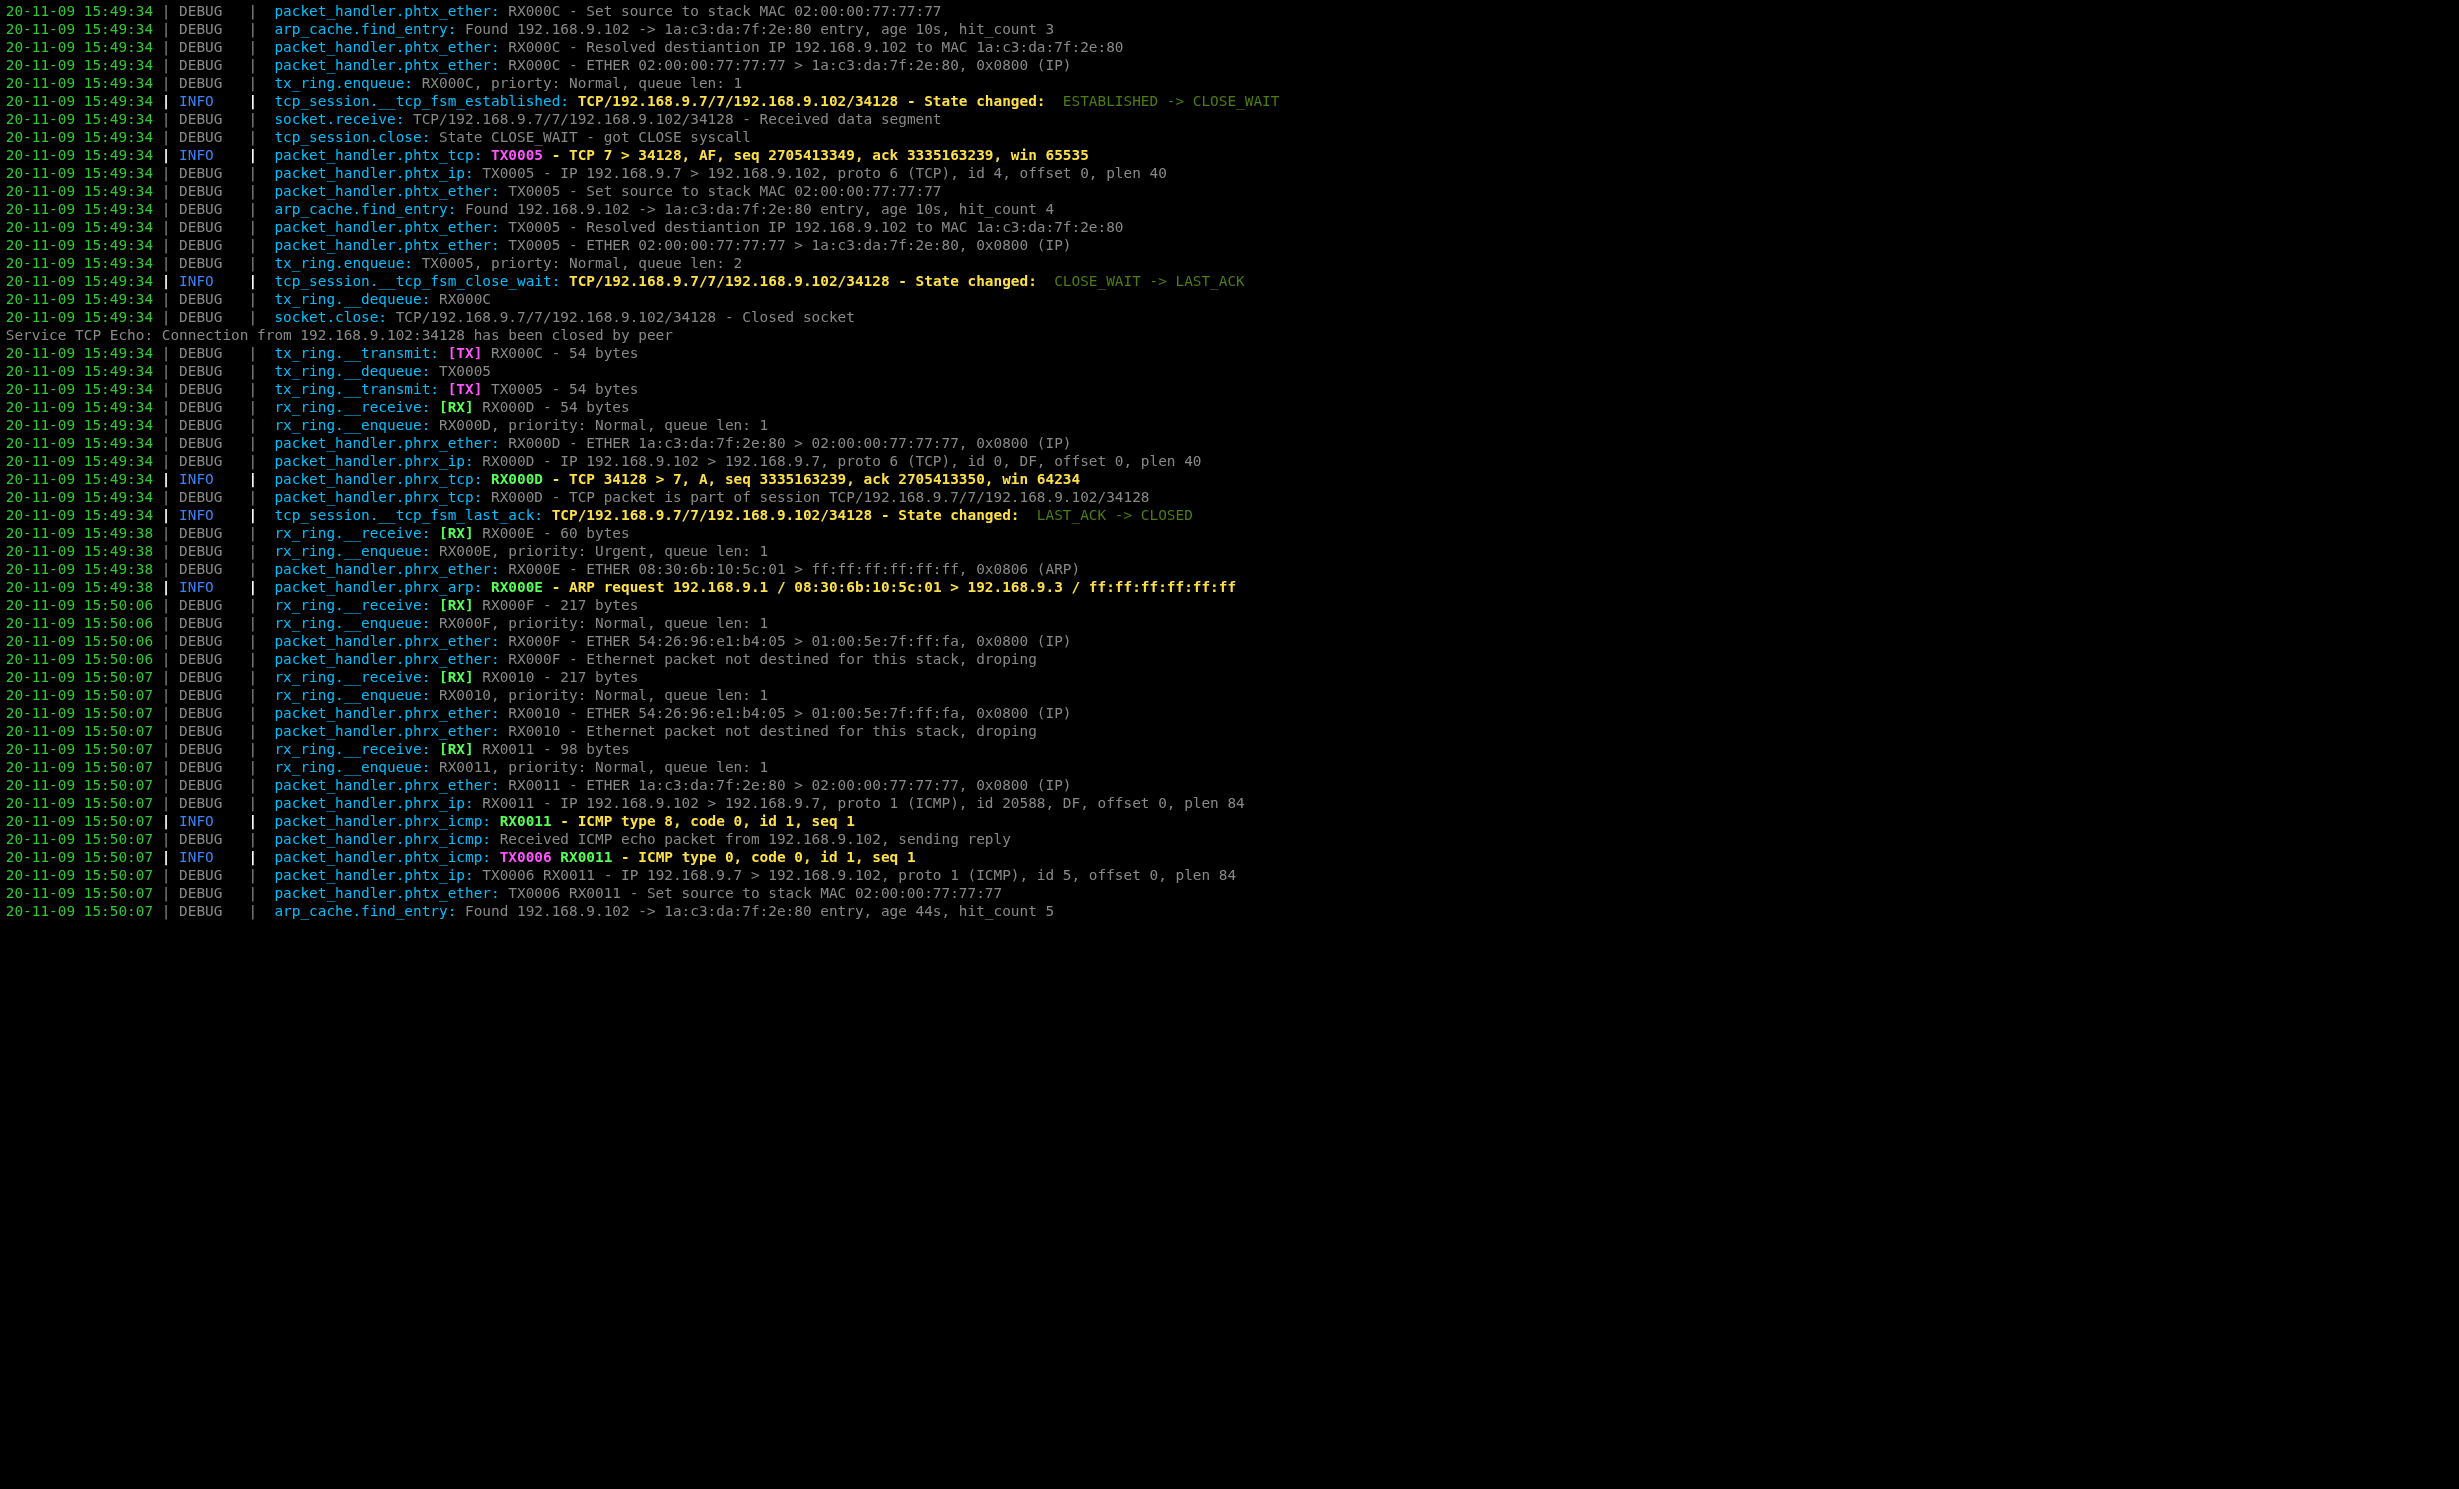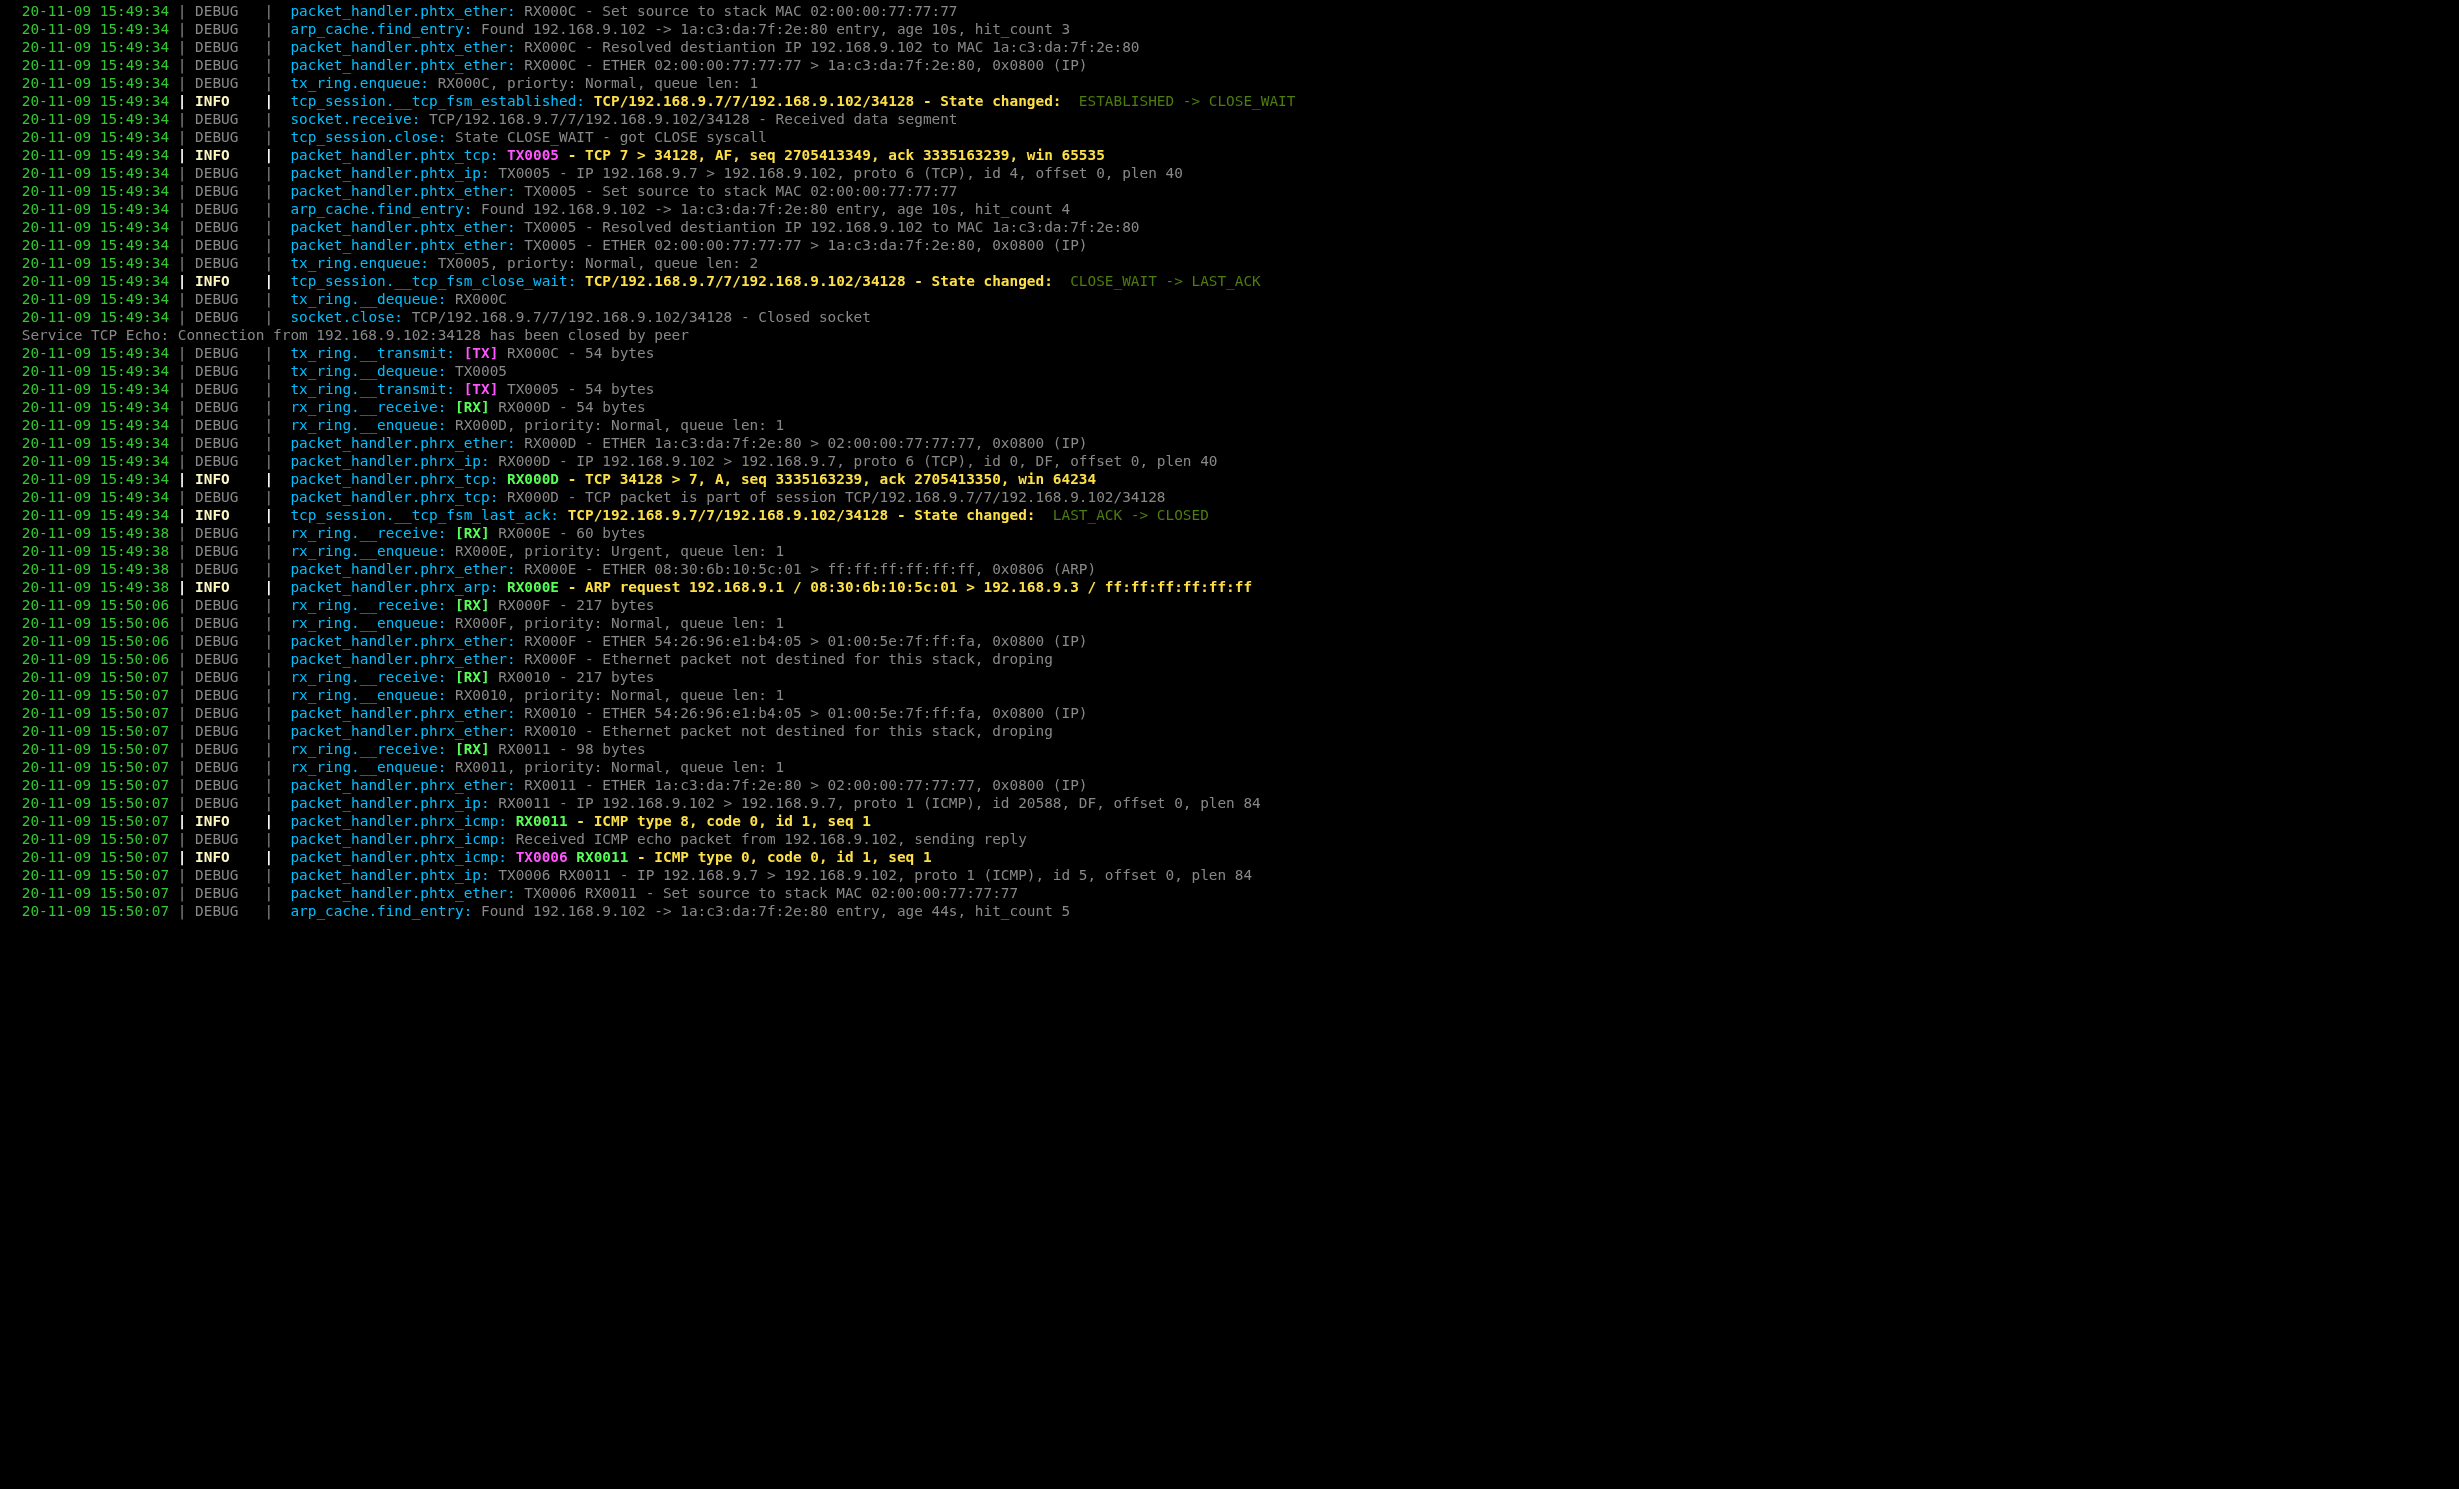--- a/index.html
+++ b/index.html
@@ -9,24 +9,24 @@
     color: #aaa;
     font-family: "Menlo", "Consolas", "DejaVu Sans Mono", monospace;
     font-size: 14.4px;
     line-height: 18px;
     overflow: hidden;
   }
   #term {
     white-space: pre;
     padding: 1.9px 5.8px;
   }
-  .row { display: block; margin-left: 16px; }
+  .row { display: block; }
   .ts   { color: #32c832; }
   .lvg  { color: #888; }
-  .lvw  { color: #fef9c3; font-weight: bold; }
+  .lvw  { color: #3b82f6; font-weight: normal; }
   .sep  { color: #888; }
   .sepw { color: #fff; font-weight: bold; }
   .src  { color: #00bfff; }
   .mgy  { color: #888; }
   .mwt  { color: #fde047; font-weight: bold; }
   .mtx  { color: #ff55ff; font-weight: bold;}
   .mrx  { color: #55ff55; font-weight: bold; text-align: right;}
   .myl  { color: #4d7c0f; }
 </style>
 </head>

